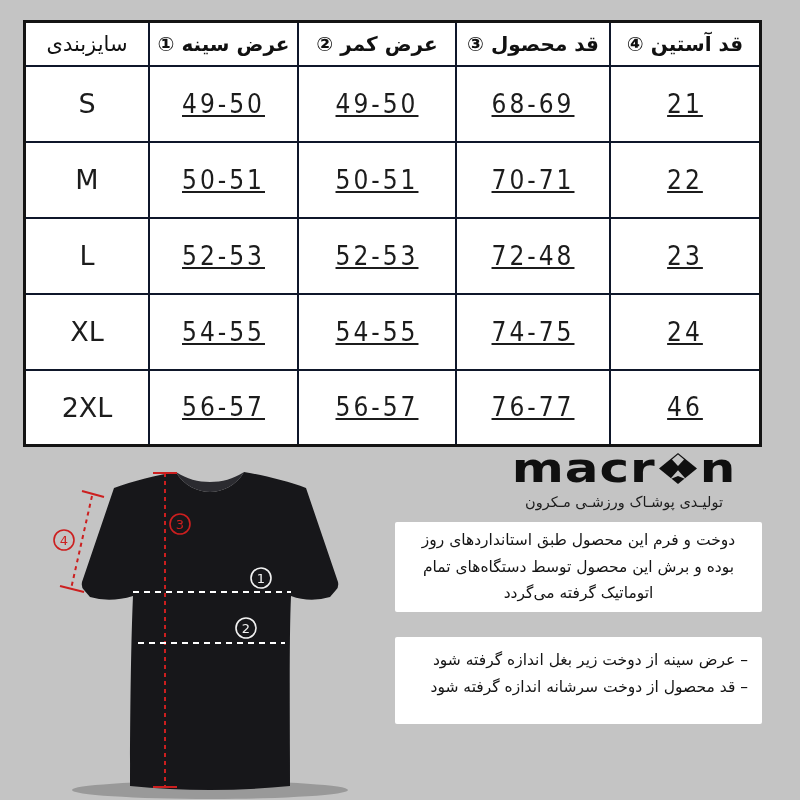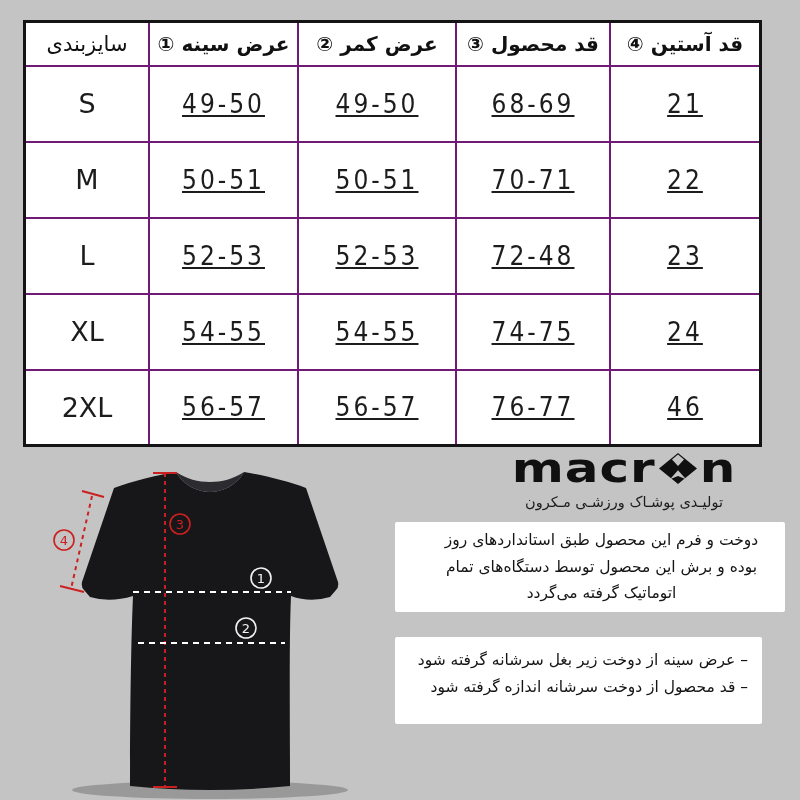--- a/index.html
+++ b/index.html
@@ -9,21 +9,21 @@
     font-family:"DejaVu Sans","Liberation Sans",sans-serif;
     color:#111;
   }
   
   .size-table-wrap{position:absolute;left:23px;top:20px;}
   table.size-table{
     border-collapse:collapse;table-layout:fixed;background:#fff;
     border:3px solid #141414;
   }
   table.size-table td,table.size-table th{
-    border:2px solid #701a75;text-align:center;vertical-align:middle;
+    border:2px solid #0f172a;text-align:center;vertical-align:middle;
     padding:0;background:#fff;overflow:hidden;
   }
   tr.head-row{height:44px;}
   tr.data-row{height:76px;}
   .col-size{width:122px;}
   .col-chest{width:147px;}
   .col-waist{width:156px;}
   .col-length{width:152px;}
   .col-sleeve{width:148px;}
   th.hdr{font-size:20px;font-weight:bold;direction:rtl;}
@@ -39,21 +39,21 @@
     letter-spacing:1px;transform:scaleY(0.82);transform-origin:top center;
   }
   .wordmark .wm-text{white-space:pre;}
   .emblem{width:40px;height:40px;margin:0 1px;}
   .tagline{
     direction:rtl;font-size:14.5px;color:#1c1c1c;letter-spacing:1px;
     margin-top:-4px;white-space:nowrap;
   }
   .note-box{
     position:absolute;left:395px;width:367px;background:#fff;border-radius:2px;
-    direction:rtl;color:#141414;padding-left:23px;
+    direction:rtl;color:#141414;
   }
   .note-box.manufacturing{
     top:522px;height:90px;display:flex;flex-direction:column;justify-content:center;
     text-align:center;font-size:15.5px;line-height:1.72;font-weight:500;
   }
   .note-box.measurement{
     top:637px;height:87px;padding:10px 14px 0 14px;box-sizing:border-box;
     text-align:right;font-size:15.5px;line-height:1.75;font-weight:500;
   }
 </style>
@@ -164,15 +164,15 @@
   <div class="tagline">تولیـدی پوشـاک ورزشـی مـکرون</div>
 </div>
 
 <div class="note-box manufacturing">
   <div>دوخت و فرم این محصول طبق استانداردهای روز</div>
   <div>بوده و برش این محصول توسط دستگاه‌های تمام</div>
   <div>اتوماتیک گرفته می‌گردد</div>
 </div>
 
 <div class="note-box measurement">
-  <div>– عرض سینه از دوخت زیر بغل سرشانه گرفته شود</div>
+  <div>– عرض سینه از دوخت زیر بغل اندازه گرفته شود</div>
   <div>– قد محصول از دوخت سرشانه اندازه گرفته شود</div>
 </div>
 
 </body></html>

